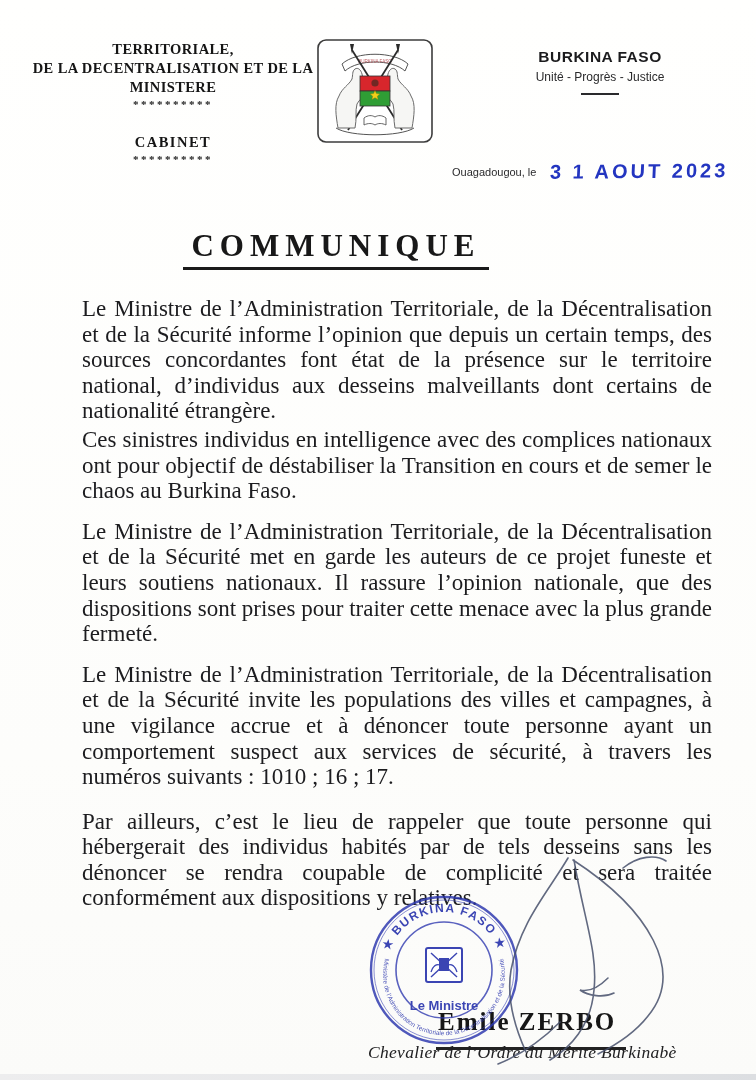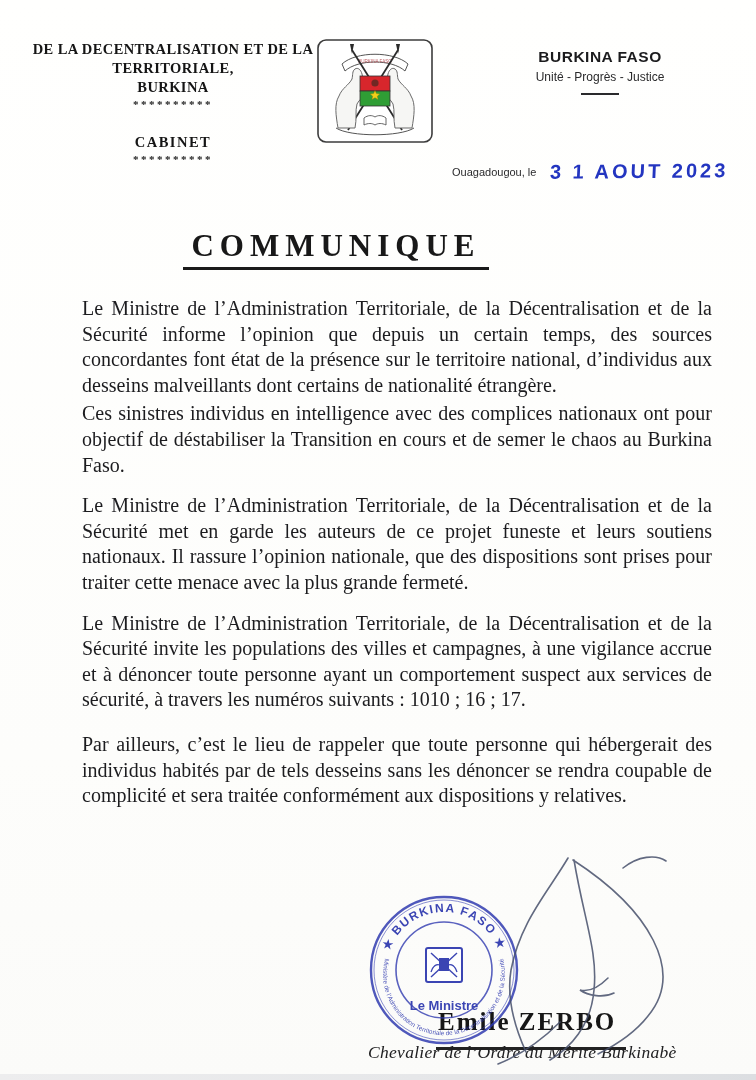--- a/index.html
+++ b/index.html
@@ -40,21 +40,21 @@
   
   .doc-title-wrap { position: absolute; top: 228px; left: 0; width: 672px; text-align: center; font-family: Liberation Serif, serif; }
   .doc-title {
     display: inline-block; font-size: 31px; font-weight: bold; letter-spacing: 6px;
     color: #181818; border-bottom: 3px solid #1a1a1a; padding: 0 8px 3px 8px;
   }
 
   
   .body-text {
     position: absolute; left: 82px; top: 296px; width: 630px;
-    font-size: 20px; line-height: 25.6px; text-align: justify; color: #1c1c1f;
+    font-size: 23px; line-height: 25.6px; text-align: justify; color: #1c1c1f;
     z-index: 1;
   }
   .body-text p.gap-s { margin-bottom: 3px; }
   .body-text p.gap-m { margin-bottom: 15px; }
   .body-text p.gap-l { margin-bottom: 19px; }
 
   
   .minister-stamp { position: absolute; left: 366px; top: 892px; z-index: 3; opacity: .92; }
   .signature-flourish { position: absolute; left: 398px; top: 830px; z-index: 4; }
   .signer-name {
@@ -71,23 +71,23 @@
     position: absolute; left: 0; bottom: 0; width: 756px; height: 6px; z-index: 6;
     background: linear-gradient(90deg, #ededee 0%, #e6e7e9 55%, #dcdee1 100%);
   }
 </style>
 </head>
 <body>
 
 <div class="page">
 
   <div class="ministry-block">
+    <div>TERRITORIALE,</div>
     <div>DE LA DECENTRALISATION ET DE LA</div>
-    <div>TERRITORIALE,</div>
-    <div>BURKINA</div>
+    <div>MINISTERE</div>
     <div class="stars">**********</div>
     <div class="cabinet">CABINET</div>
     <div class="stars">**********</div>
   </div>
 
   <svg class="coat-of-arms" width="118" height="106" viewBox="0 0 118 106">
     <rect x="2" y="2" width="114" height="102" rx="8" fill="#ffffff" stroke="#3c3c3c" stroke-width="1.6"></rect>
 
     <path d="M26,26 C40,13 78,13 92,26 L89,33 C76,21 42,21 29,33 Z" fill="#ffffff" stroke="#555" stroke-width="1"></path>
     <text x="59" y="25" text-anchor="middle" font-family="Liberation Sans, sans-serif" font-size="4.6" fill="#b3424a" opacity="0.85">BURKINA FASO</text>

